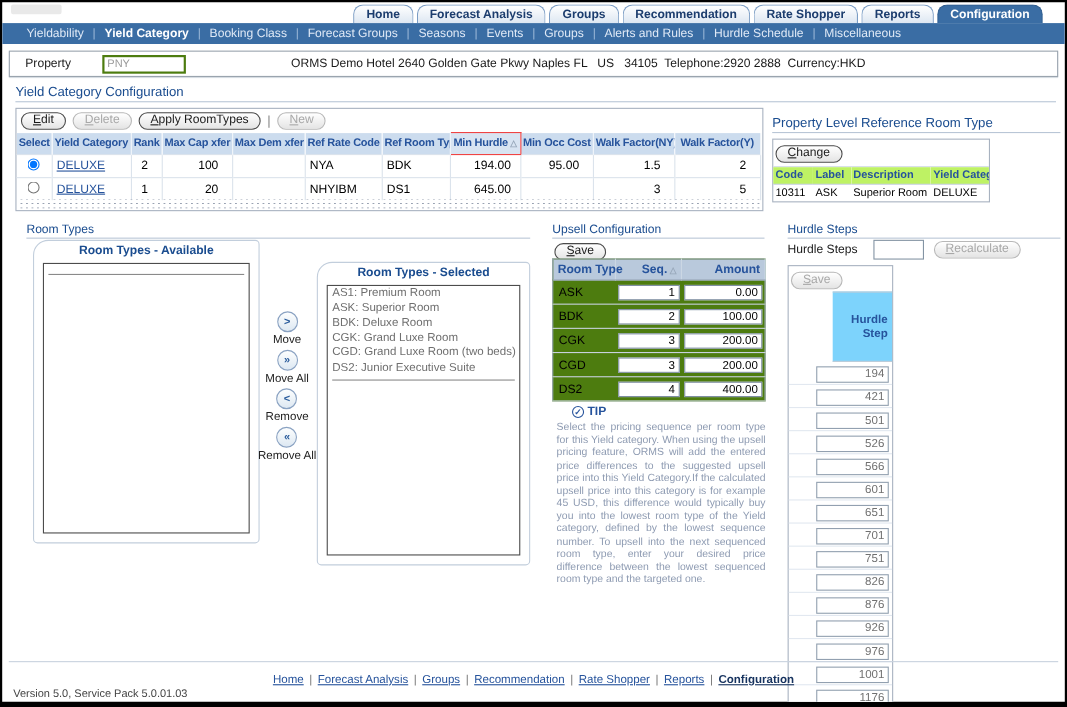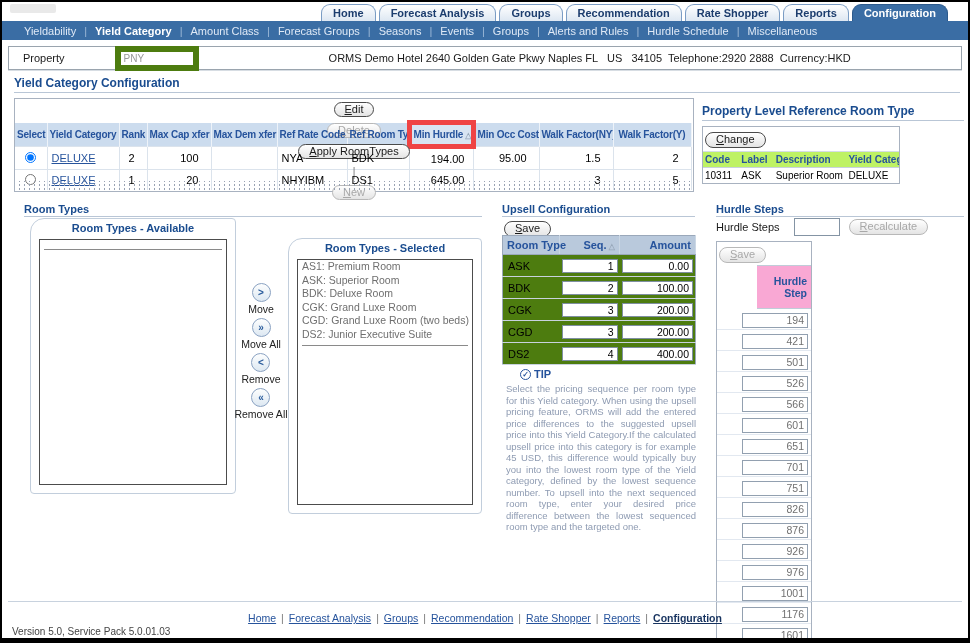--- a/index.html
+++ b/index.html
@@ -13,42 +13,42 @@
        background:linear-gradient(#ffffff,#dde7f2);border:1px solid #7a9cc4;border-bottom:none;
        border-radius:9px 9px 0 0;white-space:nowrap;cursor:default;}
   .tab.active{background:#3a6da4;color:#fff;border-color:#2c5a8c;}
   .subnav{position:absolute;top:19px;left:0;right:0;height:19px;background:#3a6da4;color:#dfe9f6;
           font-size:11px;display:flex;align-items:center;padding-left:14px;z-index:2;}
   .subitem{padding:0 8px;white-space:nowrap;}
   .subitem.active{font-weight:bold;color:#fff;}
   .subsep{color:#9db9d8;}
   
   .property-bar{position:absolute;top:44px;left:6px;right:6px;height:22px;border:1px solid #9aa4ae;
-                box-shadow:0 1px 0 #d7dde3;display:flex;align-items:center;font-size:11px;color:#1a1a1a;background:#fff;gap:34px;}
+                box-shadow:0 1px 0 #d7dde3;display:flex;align-items:center;font-size:11px;color:#1a1a1a;background:#fff;}
   .property-label{margin-left:14px;}
-  .property-input{margin-left:16px;width:66px;height:13px;border:6px solid #4d7c0f;font-size:10px;
+  .property-input{margin-left:28px;width:66px;height:13px;border:2px solid #4d7c0f;font-size:10px;
                   color:#999;padding:0 3px;font-family:"Liberation Sans",sans-serif;}
   .property-info{margin-left:96px;white-space:pre;}
   
-  .section-title{position:absolute;font-size:12px;font-weight:bold;color:#1a4c8f;white-space:nowrap;}
+  .section-title{position:absolute;font-size:12px;font-weight:normal;color:#1a4c8f;white-space:nowrap;}
   .sub-title{font-size:11px;}
   .title-rule{position:absolute;border-top:1px solid #b9c6d6;height:0;}
   
   .pill{display:inline-block;border:1px solid #4a4a4a;border-radius:9px;background:linear-gradient(#ffffff,#e4e4e4);
         padding:0 10px;height:14px;line-height:13px;font-size:11px;color:#1a1a1a;white-space:nowrap;cursor:default;}
   .pill::first-letter{text-decoration:underline;}
   .pill.disabled{color:#a8a8a8;border-color:#b8b8b8;}
   
   .yield-box{position:absolute;left:12px;top:96px;width:678px;height:92px;border:1px solid #a8b2c0;background:#fff;}
-  .toolbar{display:flex;align-items:center;gap:6px;padding:3px 4px;height:15px;flex-direction:column;}
+  .toolbar{display:flex;align-items:center;gap:6px;padding:3px 4px;height:15px;}
   .toolbar .divider{color:#888;font-size:12px;}
   table.grid{border-collapse:collapse;table-layout:fixed;width:676px;}
   .grid th{background:#ccdcee;color:#26539c;font-size:10px;font-weight:bold;height:19px;
            border-right:1px solid #eef3f9;white-space:nowrap;overflow:hidden;padding:0 2px;letter-spacing:-.2px;}
-  .grid th.sorted{background:#d8e4f2;border:5px solid #ef4444;}
+  .grid th.sorted{background:#d8e4f2;border:1px solid #ef4444;}
   .tri{color:#98a8ba;font-size:8px;}
   .grid td{font-size:11px;height:20px;border-right:1px solid #dbe3ec;border-top:1px solid #dbe3ec;
            padding:0 4px;white-space:nowrap;overflow:hidden;color:#000;}
   .grid td.c{text-align:center;} .grid td.num{text-align:right;padding-right:12px;}
   .grid td.num-tight{text-align:right;padding-right:8px;}
   .grid a{color:#26539c;}
   .dots{position:absolute;left:1px;right:1px;bottom:1px;height:9px;
         background-image:radial-gradient(#99a2b2 .9px,transparent 1px);background-size:5px 4px;background-position:1px 2px;}
   input[type=radio]{width:11px;height:11px;margin:0;}
   
@@ -84,22 +84,22 @@
   .tip-head{display:flex;align-items:center;gap:3px;font-size:11px;font-weight:bold;color:#26539c;padding-left:14px;}
   .tip-check{width:11px;height:11px;border:1px solid #26539c;border-radius:50%;font-size:8px;font-weight:bold;
              display:flex;align-items:center;justify-content:center;box-sizing:border-box;}
   .tip-text{margin-top:3px;font-size:9.5px;color:#8e9bb2;text-align:justify;line-height:11.5px;}
   
   .hurdle-row1{position:absolute;left:714px;top:216px;display:flex;align-items:center;font-size:11px;color:#1a1a1a;}
   .hurdle-input{width:40px;height:14px;border:1px solid #8494a4;margin-left:14px;font-family:"Liberation Sans",sans-serif;}
   .hurdle-row1 .pill{margin-left:9px;}
   .hurdle-box{position:absolute;left:714px;top:239px;width:94px;border:1px solid #a8b2c0;background:#fff;padding-bottom:2px;}
   .hurdle-save{padding:2px 2px 2px 2px;}
-  .hurdle-header{background:#f9a8d4;color:#26539c;font-weight:bold;font-size:10.5px;text-align:right;
-                 padding:9px 4px;border-top:1px solid #c0ccd8;border-bottom:1px solid #c0ccd8;margin-left:40px;}
+  .hurdle-header{background:#7dd3fc;color:#26539c;font-weight:bold;font-size:10.5px;text-align:right;
+                 padding:19px 4px;border-top:1px solid #c0ccd8;border-bottom:1px solid #c0ccd8;margin-left:40px;}
   .hurdle-cell{padding:1px 3px 1px 0;text-align:right;border-bottom:1px solid #e2e8f0;}
   input.hurdle-val{width:58px;height:13px;border:1px solid #92a0b0;font-size:10.5px;color:#707070;
                    text-align:right;padding:0 3px;font-family:"Liberation Sans",sans-serif;}
   
   .footer-rule{position:absolute;left:6px;right:6px;top:599px;border-top:1px solid #c8d2de;}
   .footer-links{position:absolute;top:610px;left:0;right:0;text-align:center;font-size:10.5px;color:#555;}
   .flink{color:#26539c;text-decoration:underline;margin:0 5px;cursor:default;}
   .flink.active{color:#17335f;font-weight:bold;}
   .fsep{color:#777;}
   .version{position:absolute;left:10px;top:624px;font-size:10px;color:#444;}
@@ -119,21 +119,21 @@
       <div class="tab">Rate Shopper</div>
       <div class="tab">Reports</div>
       <div class="tab active">Configuration</div>
     </div>
 
   <div class="subnav" id="subnav">
       <span class="subitem">Yieldability</span>
       <span class="subsep">|</span>
       <span class="subitem active">Yield Category</span>
       <span class="subsep">|</span>
-      <span class="subitem">Amount Class</span>
+      <span class="subitem">Booking Class</span>
       <span class="subsep">|</span>
       <span class="subitem">Forecast Groups</span>
       <span class="subsep">|</span>
       <span class="subitem">Seasons</span>
       <span class="subsep">|</span>
       <span class="subitem">Events</span>
       <span class="subsep">|</span>
       <span class="subitem">Groups</span>
       <span class="subsep">|</span>
       <span class="subitem">Alerts and Rules</span>

